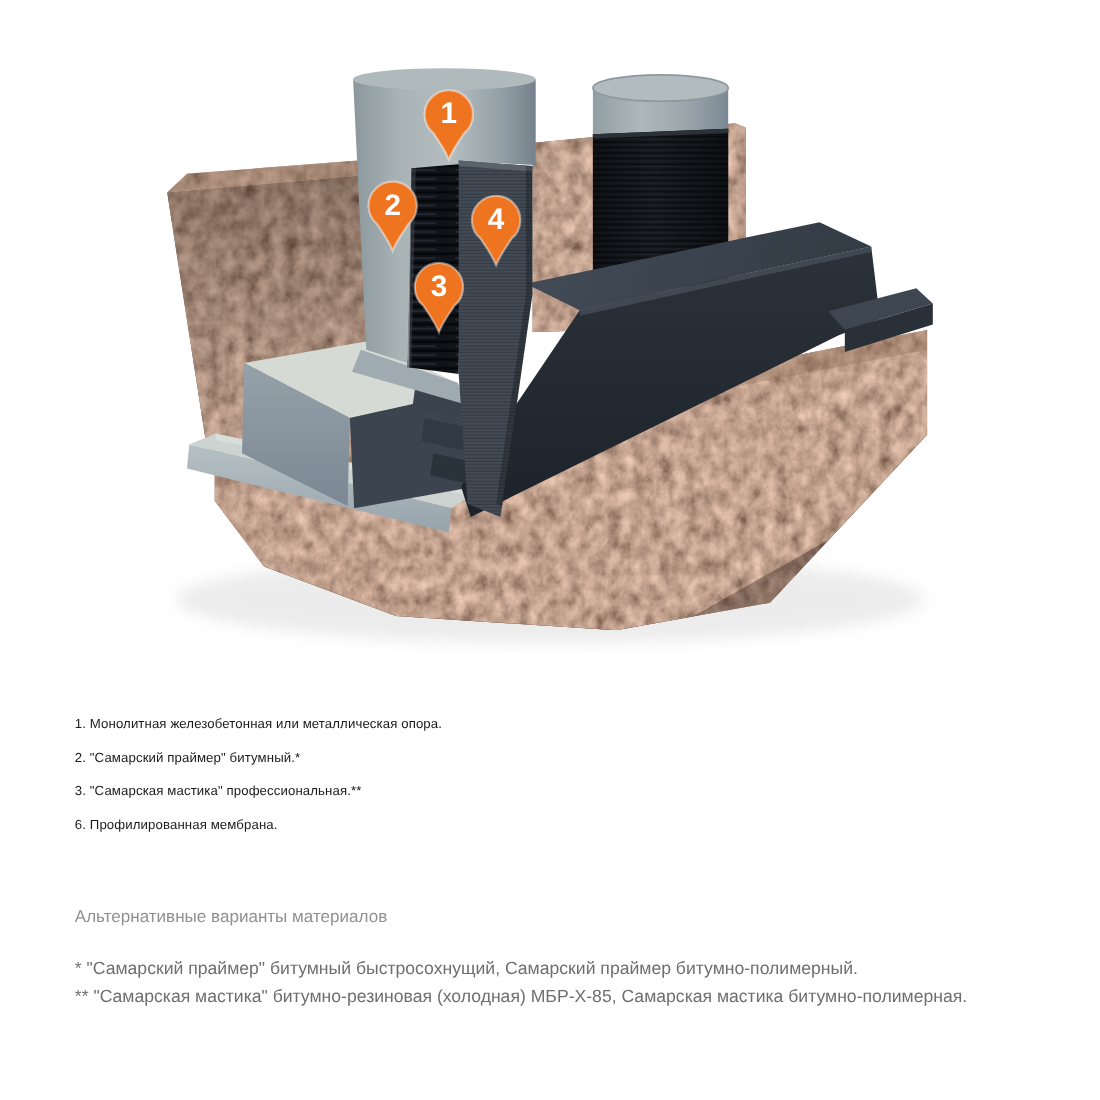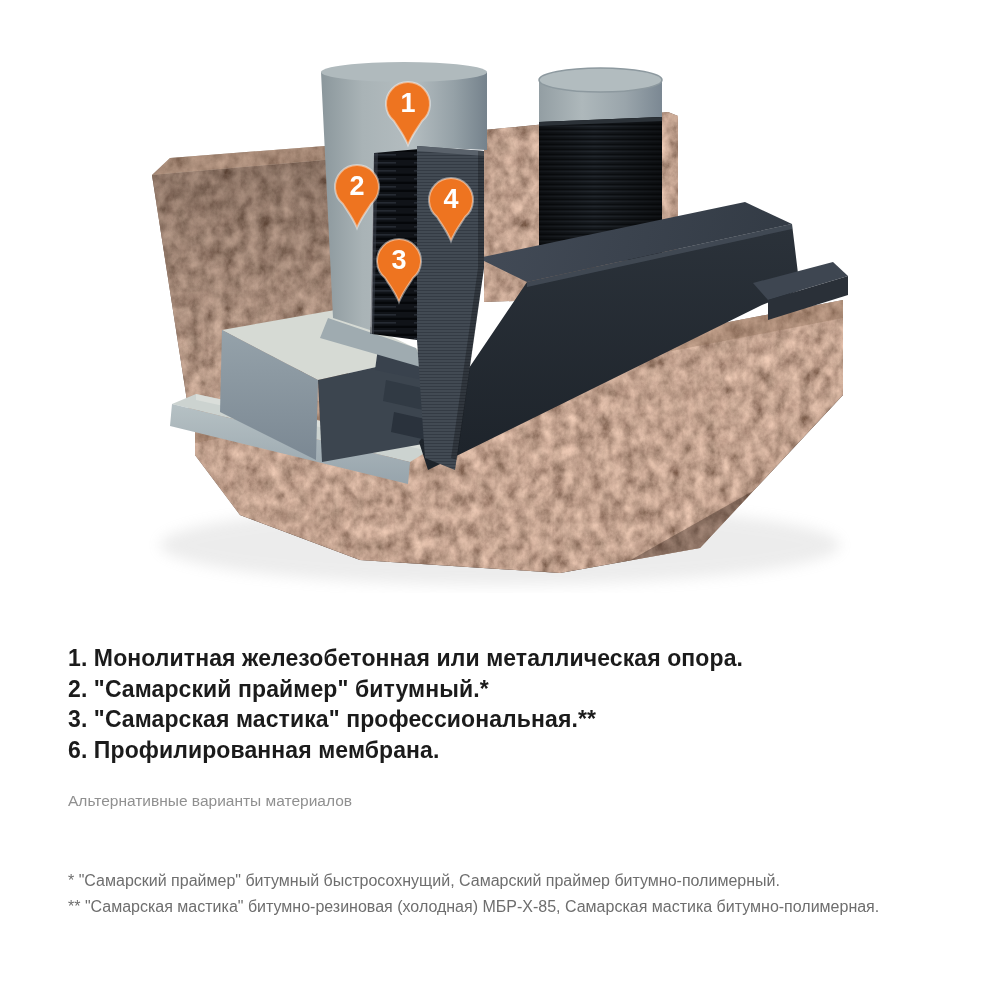--- a/index.html
+++ b/index.html
@@ -1,21 +1,21 @@
 <!DOCTYPE html>
 <html><head>
 <meta charset="utf-8">
 <style>
   html,body{margin:0;padding:0;background:#ffffff;}
   .page{position:relative;width:1000px;height:1000px;background:#ffffff;overflow:hidden;
         font-family:"Liberation Sans","DejaVu Sans",sans-serif;}
   .scene{position:absolute;left:0;top:0;width:1000px;height:620px;}
-  .legend{position:absolute;left:68px;top:643px;color:#1b1b1b;font-weight:bold;
-          font-size:23px;line-height:30.5px;letter-spacing:0.1px;}
-  .alt-title{position:absolute;left:68px;top:791px;color:#909090;font-size:15.5px;line-height:20px;}
+  .legend{position:absolute;left:68px;top:643px;color:#1b1b1b;font-weight:normal;
+          font-size:12px;line-height:30.5px;letter-spacing:0.1px;}
+  .alt-title{position:absolute;left:68px;top:824px;color:#909090;font-size:15.5px;line-height:20px;}
   .footnotes{position:absolute;left:68px;top:868px;color:#6e6e6e;font-size:16px;line-height:25.5px;}
   .pin-num{font-family:"Liberation Sans","DejaVu Sans",sans-serif;font-weight:bold;}
 </style>
 </head>
 <body>
 
 <div class="page">
 
   <svg class="scene" viewBox="0 0 1000 620" aria-hidden="true">
     <defs>

